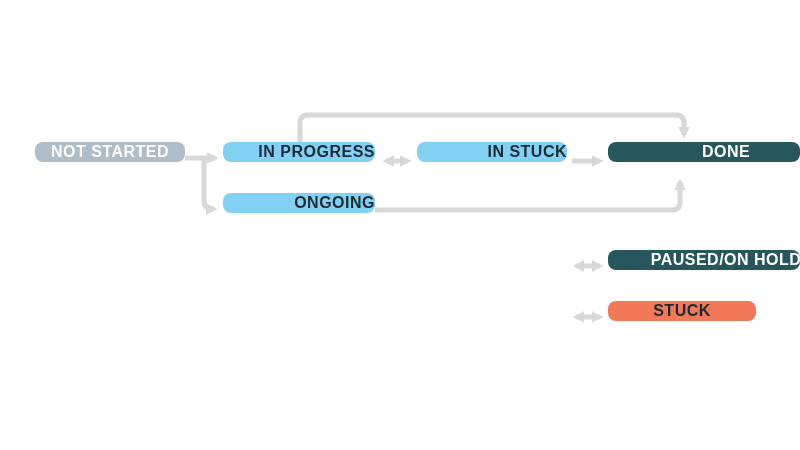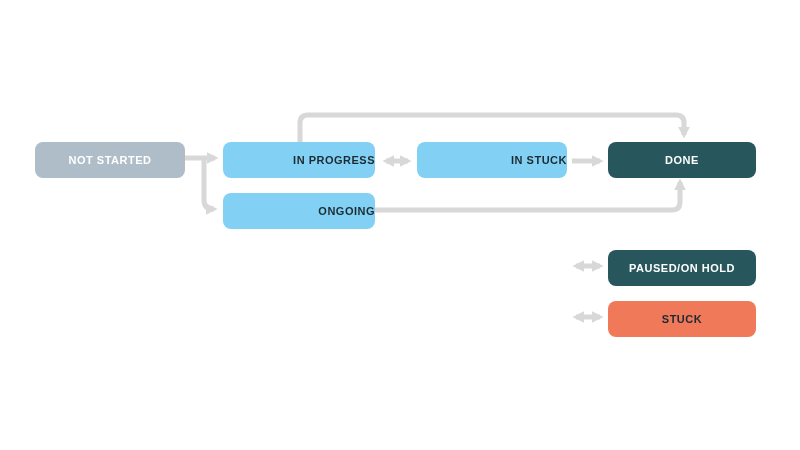--- a/index.html
+++ b/index.html
@@ -13,33 +13,33 @@
   .arrows { position: absolute; left: 0; top: 0; width: 800px; height: 450px; }
   .arrows path.edge {
     fill: none;
     stroke: var(--arrow-color, #D8D8D8);
     stroke-width: 5;
     stroke-linecap: butt;
   }
   .arrows marker path { fill: var(--arrow-color, #D8D8D8); stroke: none; }
   .node {
     position: absolute;
-    height: 36px;
+    height: 20px;
     border-radius: 8px;
     display: flex;
     align-items: center;
     justify-content: center;
-    font-size: 11px;
+    font-size: 16px;
     font-weight: 700;
     letter-spacing: 0.5px;
     white-space: nowrap;
   }
   .v-gray  { background: var(--node-gray-bg,  #AEBDC8); color: var(--text-light, #FFFFFF); }
   .v-blue  { background: var(--node-blue-bg,  #82D1F5); color: var(--text-dark,  #1C2B33); justify-content: flex-end; }
-  .v-teal  { background: var(--node-teal-bg,  #27575D); color: var(--text-light, #FFFFFF); }
+  .v-teal  { background: var(--node-teal-bg,  #27575D); color: var(--text-light, #FFFFFF); padding-left: 44px; }
   .v-coral { background: var(--node-coral-bg, #F0795A); color: var(--text-dark,  #1C2B33); }
   #n-not-started { left: 35px;  top: 142px; width: 150px; }
   #n-in-progress { left: 223px; top: 142px; width: 152px; }
   #n-in-review   { left: 417px; top: 142px; width: 150px; }
   #n-done        { left: 608px; top: 142px; width: 148px; }
   #n-ongoing     { left: 223px; top: 193px; width: 152px; }
   #n-paused      { left: 608px; top: 250px; width: 148px; }
   #n-stuck       { left: 608px; top: 301px; width: 148px; }
 </style>
 </head>

